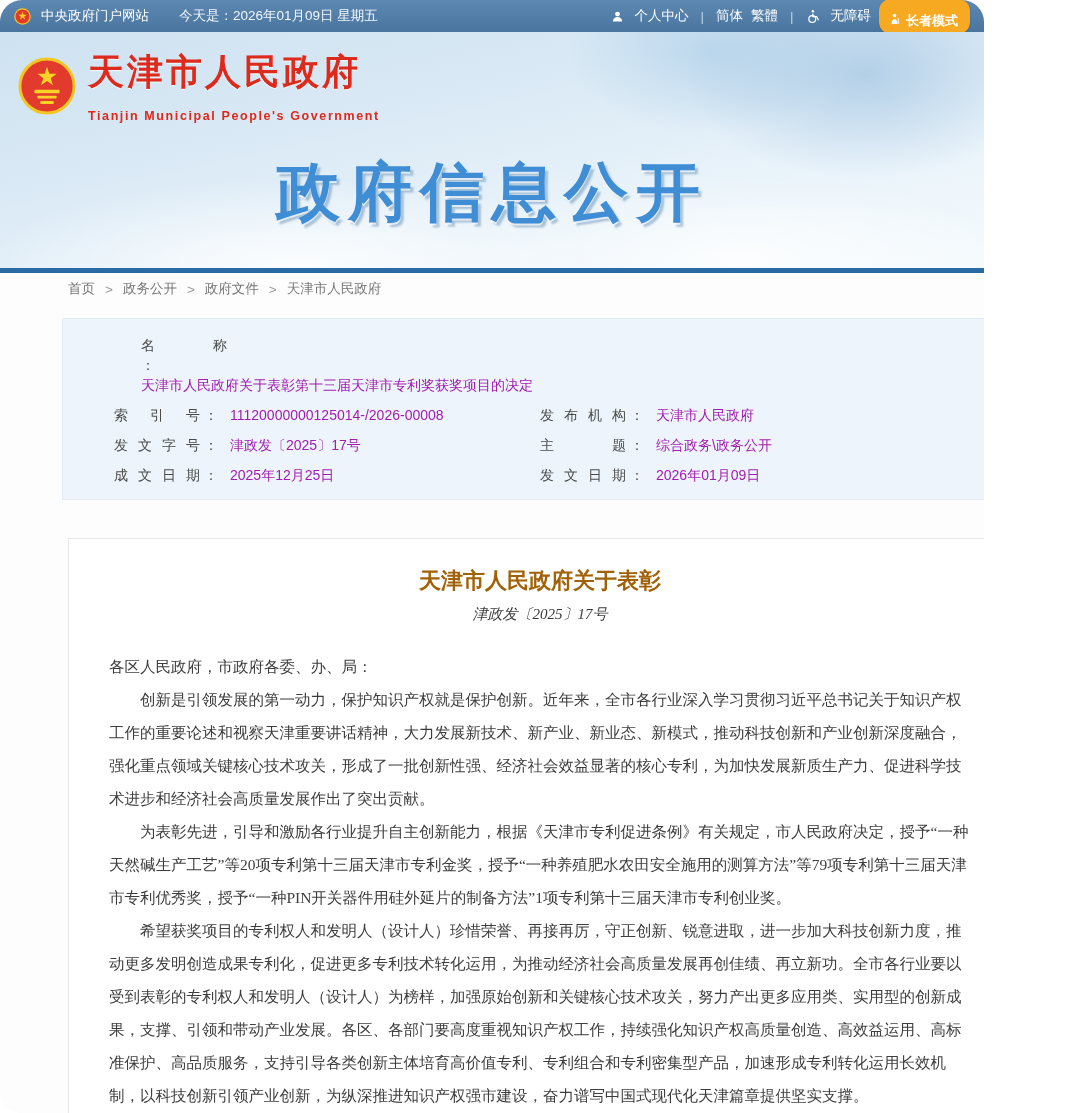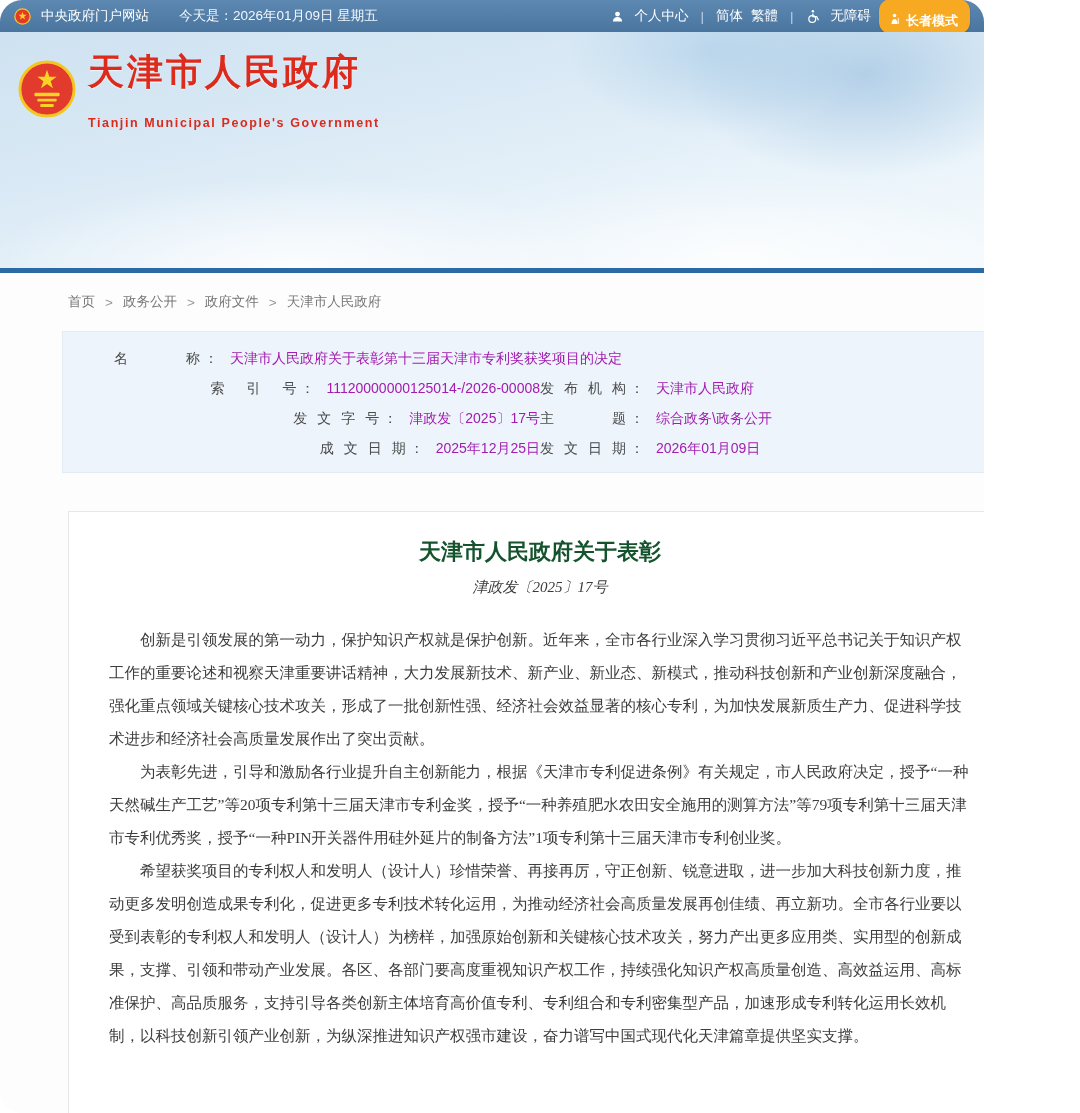--- a/index.html
+++ b/index.html
@@ -41,70 +41,70 @@
       linear-gradient(168deg, #cfe2f1 0%, #d9e9f5 35%, #e9f3fa 68%, #f4fafd 100%);
   }
   .logo-row { display: flex; align-items: center; gap: 12px; padding: 16px 0 0 18px; }
   .logo-emblem { width: 58px; height: 58px; flex: 0 0 auto; }
   .logo-cn {
     color: #dc2a1d; font-size: 36px; font-weight: bold; letter-spacing: 3px;
     font-family: "Liberation Serif", "DejaVu Serif", serif;
     text-shadow: 0 1px 1px rgba(255,255,255,.8);
   }
   .logo-en {
-    color: #dc2a1d; font-size: 12.5px; font-weight: bold; letter-spacing: 1.6px; margin-top: 19px;
+    color: #dc2a1d; font-size: 12.5px; font-weight: bold; letter-spacing: 1.6px; margin-top: 12px;
   }
   .banner-title {
     margin-top: 26px; text-align: center;
     font-size: 64px; font-weight: 900; letter-spacing: 8px;
     color: #3f8ed5;
     text-shadow: 0 2px 0 rgba(255,255,255,.65), 3px 4px 2px rgba(42,100,150,.35);
   }
   .divider-line { height: 5px; background: #2a6aa5; }
 
   
   .breadcrumb {
-    padding: 20px 0 0 68px; font-size: 13.5px; color: #999;
+    padding: 7px 0 0 68px; font-size: 13.5px; color: #999;
     display: flex; align-items: center; gap: 10px;
   }
   .breadcrumb a { color: #777; text-decoration: none; cursor: pointer; }
   .crumb-sep { color: #999; }
 
   
   .meta-box {
     margin: 20px auto 0 62px; width: 956px;
     background: #edf4fb;
     border: 1px solid #e3ecf5;
     padding: 16px 0 14px 0;
     display: grid; grid-template-columns: 1fr 1fr;
     row-gap: 10px;
     font-size: 14px; color: #3a3a3a;
   }
   .meta-item { display: flex; align-items: baseline; line-height: 20px; }
-  .meta-item.left { padding-left: 51px; justify-content: flex-end; }
-  .meta-item.full { grid-column: 1 / -1; padding-left: 51px; }
+  .meta-item.left { padding-left: 51px; }
+  .meta-item.full { grid-column: 1 / -1; padding-left: 68px; flex-direction: column; }
   .meta-label {
     display: inline-block; width: 86px;
     text-align: justify; text-align-last: justify;
     color: #4a4a4a;
   }
   .meta-colon { color: #4a4a4a; margin: 0 2px 0 4px; }
   .meta-value { margin-left: 10px; color: #a21caf; }
 
   
   .doc-box {
     margin: 38px 0 0 68px; width: 944px; height: 700px;
     background: #ffffff; border: 1px solid #e7e7e7;
     padding: 26px 40px 0 40px;
     font-family: "Liberation Serif", "DejaVu Serif", serif;
     color: #3d3d3d;
   }
   .doc-title {
-    text-align: center; font-size: 22px; font-weight: bold; color: #14532d;
-    line-height: 31px; font-family: Liberation Mono, monospace;
+    text-align: center; font-size: 22px; font-weight: bold; color: #a16207;
+    line-height: 31px; font-family: Liberation Serif, serif;
   }
   .doc-number {
     text-align: center; font-size: 15px; font-style: italic;
     color: #3a3a3a; margin-top: 9px;
   }
   .doc-body { margin-top: 26px; font-size: 15.5px; line-height: 33px; }
   .doc-body p.indent { text-indent: 2em; }
 </style>
 </head>
 <body>
@@ -162,20 +162,21 @@
         <path d="M30 10 L32.4 17.4 L40 17.4 L33.8 21.9 L36.2 29.3 L30 24.8 L23.8 29.3 L26.2 21.9 L20 17.4 L27.6 17.4 Z" fill="#f9d425"></path>
         <rect x="17" y="34" width="26" height="3.5" rx="1" fill="#f9d425"></rect>
         <rect x="20" y="40" width="20" height="3" rx="1" fill="#f9d425"></rect>
         <rect x="23" y="45.5" width="14" height="3" rx="1" fill="#f9d425"></rect>
       </svg>
       <div>
         <div class="logo-cn">天津市人民政府</div>
         <div class="logo-en">Tianjin Municipal People's Government</div>
       </div>
     </div>
+    <h1 class="banner-title">政府信息公开</h1>
   </div>
   <div class="divider-line"></div>
 
   <main>
 
     <nav class="breadcrumb">
       <a>首页</a>
       <span class="crumb-sep">&gt;</span>
       <a>政务公开</a>
       <span class="crumb-sep">&gt;</span>
@@ -221,20 +222,21 @@
         <span class="meta-value">2026年01月09日</span>
       </div>
     </section>
 
     <article class="doc-box">
       <h2 class="doc-title">
         <div>天津市人民政府关于表彰</div>
       </h2>
       <div class="doc-number">津政发〔2025〕17号</div>
       <div class="doc-body">
+        <p>各区人民政府，市政府各委、办、局：</p>
         <p class="indent">创新是引领发展的第一动力，保护知识产权就是保护创新。近年来，全市各行业深入学习贯彻习近平总书记关于知识产权工作的重要论述和视察天津重要讲话精神，大力发展新技术、新产业、新业态、新模式，推动科技创新和产业创新深度融合，强化重点领域关键核心技术攻关，形成了一批创新性强、经济社会效益显著的核心专利，为加快发展新质生产力、促进科学技术进步和经济社会高质量发展作出了突出贡献。</p>
         <p class="indent">为表彰先进，引导和激励各行业提升自主创新能力，根据《天津市专利促进条例》有关规定，市人民政府决定，授予“一种天然碱生产工艺”等20项专利第十三届天津市专利金奖，授予“一种养殖肥水农田安全施用的测算方法”等79项专利第十三届天津市专利优秀奖，授予“一种PIN开关器件用硅外延片的制备方法”1项专利第十三届天津市专利创业奖。</p>
         <p class="indent">希望获奖项目的专利权人和发明人（设计人）珍惜荣誉、再接再厉，守正创新、锐意进取，进一步加大科技创新力度，推动更多发明创造成果专利化，促进更多专利技术转化运用，为推动经济社会高质量发展再创佳绩、再立新功。全市各行业要以受到表彰的专利权人和发明人（设计人）为榜样，加强原始创新和关键核心技术攻关，努力产出更多应用类、实用型的创新成果，支撑、引领和带动产业发展。各区、各部门要高度重视知识产权工作，持续强化知识产权高质量创造、高效益运用、高标准保护、高品质服务，支持引导各类创新主体培育高价值专利、专利组合和专利密集型产品，加速形成专利转化运用长效机制，以科技创新引领产业创新，为纵深推进知识产权强市建设，奋力谱写中国式现代化天津篇章提供坚实支撑。</p>
 
       </div>
     </article>
   </main>
 </div>
 
 </body></html>

